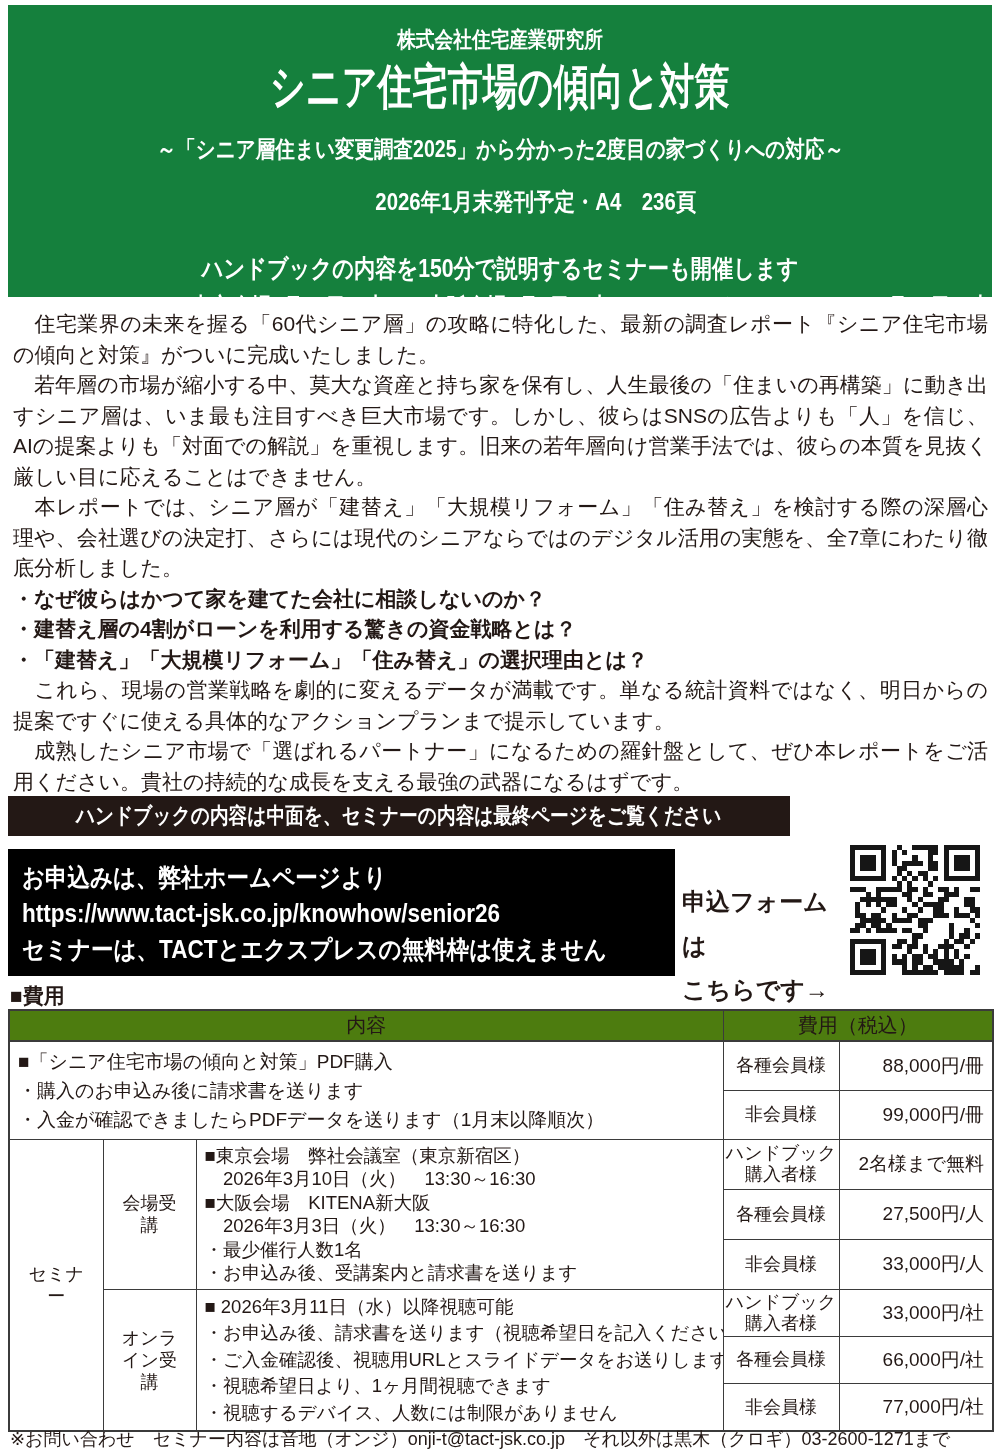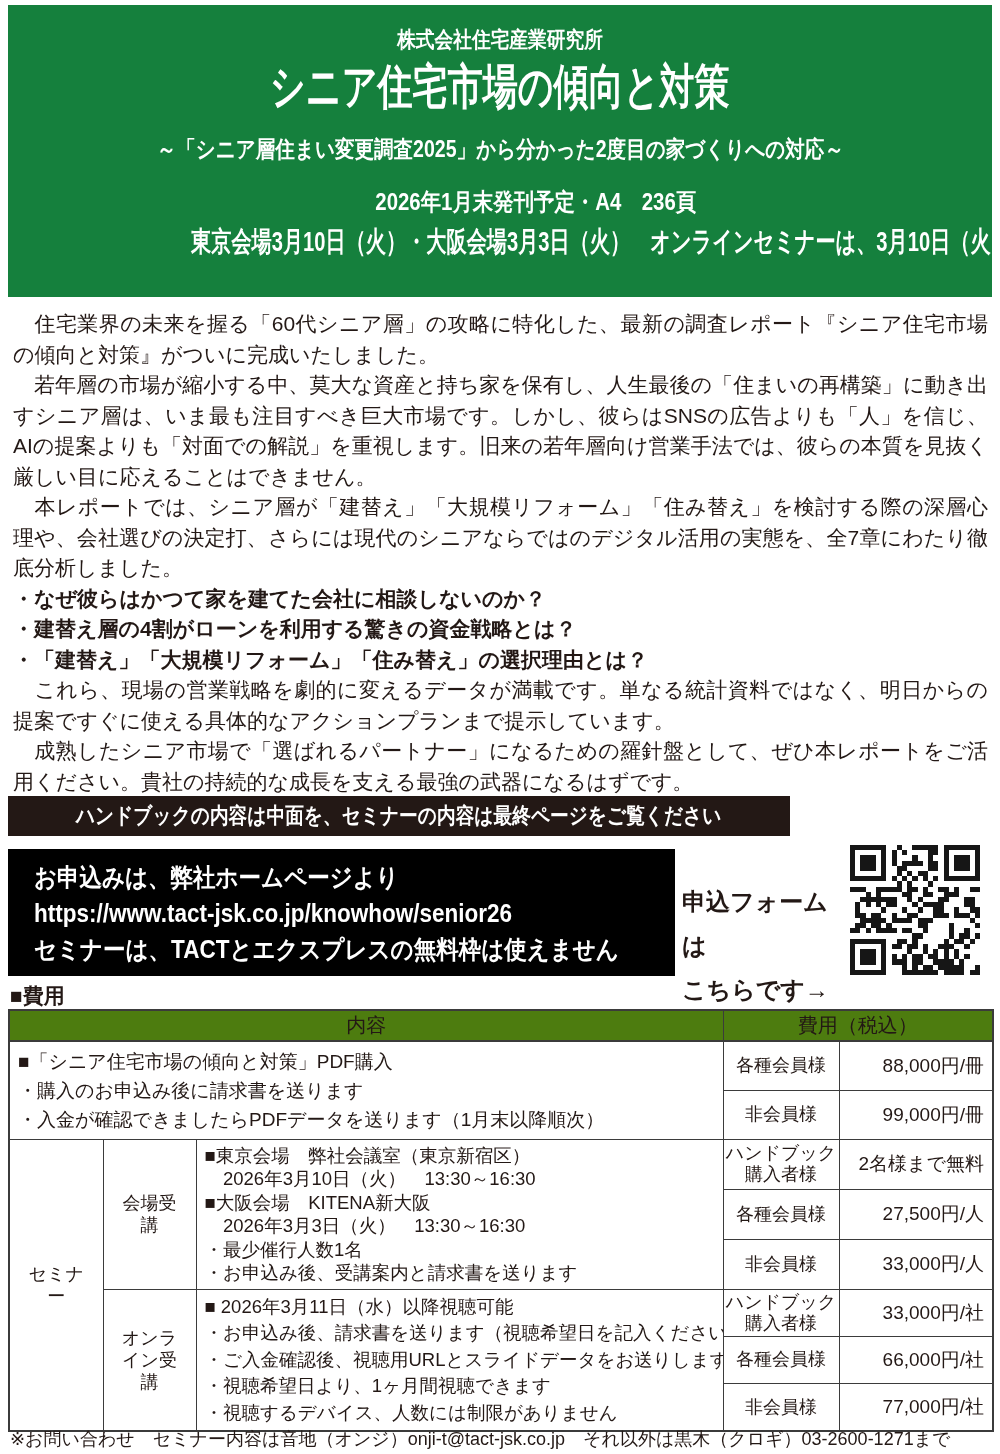--- a/index.html
+++ b/index.html
@@ -32,21 +32,21 @@
   
   .info-banner{
     position:absolute;left:8px;top:796px;width:782px;height:40px;
     background:#231815;color:#ffffff;font-size:22px;font-weight:bold;
     display:flex;align-items:center;justify-content:center;text-align:center;
   }
   
   .apply-block{
     position:absolute;left:8px;top:849px;width:667px;height:127px;background:#000000;
     color:#ffffff;font-weight:bold;font-size:25px;
-    display:flex;flex-direction:column;justify-content:center;gap:2px;padding-left:26px;box-sizing:border-box;
+    display:flex;flex-direction:column;justify-content:center;gap:2px;padding-left:14px;box-sizing:border-box;
   }
   .apply-block .aline{line-height:34px;}
   .cond-left{display:inline-block;transform:scaleX(0.9);transform-origin:left center;white-space:nowrap;}
   .qr-label{
     position:absolute;left:682px;top:880px;width:165px;
     font-size:24px;font-weight:bold;line-height:44px;color:#231815;
   }
   .qr-box{position:absolute;left:850px;top:845px;width:130px;height:130px;background:#fff;}
   .qr-box svg{display:block;width:130px;height:130px;}
   
@@ -76,20 +76,21 @@
 </head>
 <body>
 
 <div class="page">
 
   <div class="hero">
     <div class="line hero-company"><span class="cond">株式会社住宅産業研究所</span></div>
     <div class="line hero-title"><span class="cond-title">シニア住宅市場の傾向と対策</span></div>
     <div class="line hero-subtitle"><span class="cond">～「シニア層住まい変更調査2025」から分かった2度目の家づくりへの対応～</span></div>
     <div class="line hero-pub"><span class="cond">2026年1月末発刊予定・A4　236頁</span></div>
+    <div class="line hero-note"><span class="cond">ハンドブックの内容を150分で説明するセミナーも開催します</span></div>
     <div class="line hero-dates"><span class="cond-dates">東京会場3月10日（火）・大阪会場3月3日（火）　オンラインセミナーは、3月10日（火）より視聴可能</span></div>
   </div>
 
   <div class="body-copy">
     <p>　住宅業界の未来を握る「60代シニア層」の攻略に特化した、最新の調査レポート『シニア住宅市場の傾向と対策』がついに完成いたしました。</p>
     <p>　若年層の市場が縮小する中、莫大な資産と持ち家を保有し、人生最後の「住まいの再構築」に動き出すシニア層は、いま最も注目すべき巨大市場です。しかし、彼らはSNSの広告よりも「人」を信じ、AIの提案よりも「対面での解説」を重視します。旧来の若年層向け営業手法では、彼らの本質を見抜く厳しい目に応えることはできません。</p>
     <p>　本レポートでは、シニア層が「建替え」「大規模リフォーム」「住み替え」を検討する際の深層心理や、会社選びの決定打、さらには現代のシニアならではのデジタル活用の実態を、全7章にわたり徹底分析しました。</p>
     <p class="bold">・なぜ彼らはかつて家を建てた会社に相談しないのか？</p>
     <p class="bold">・建替え層の4割がローンを利用する驚きの資金戦略とは？</p>
     <p class="bold">・「建替え」「大規模リフォーム」「住み替え」の選択理由とは？</p>

